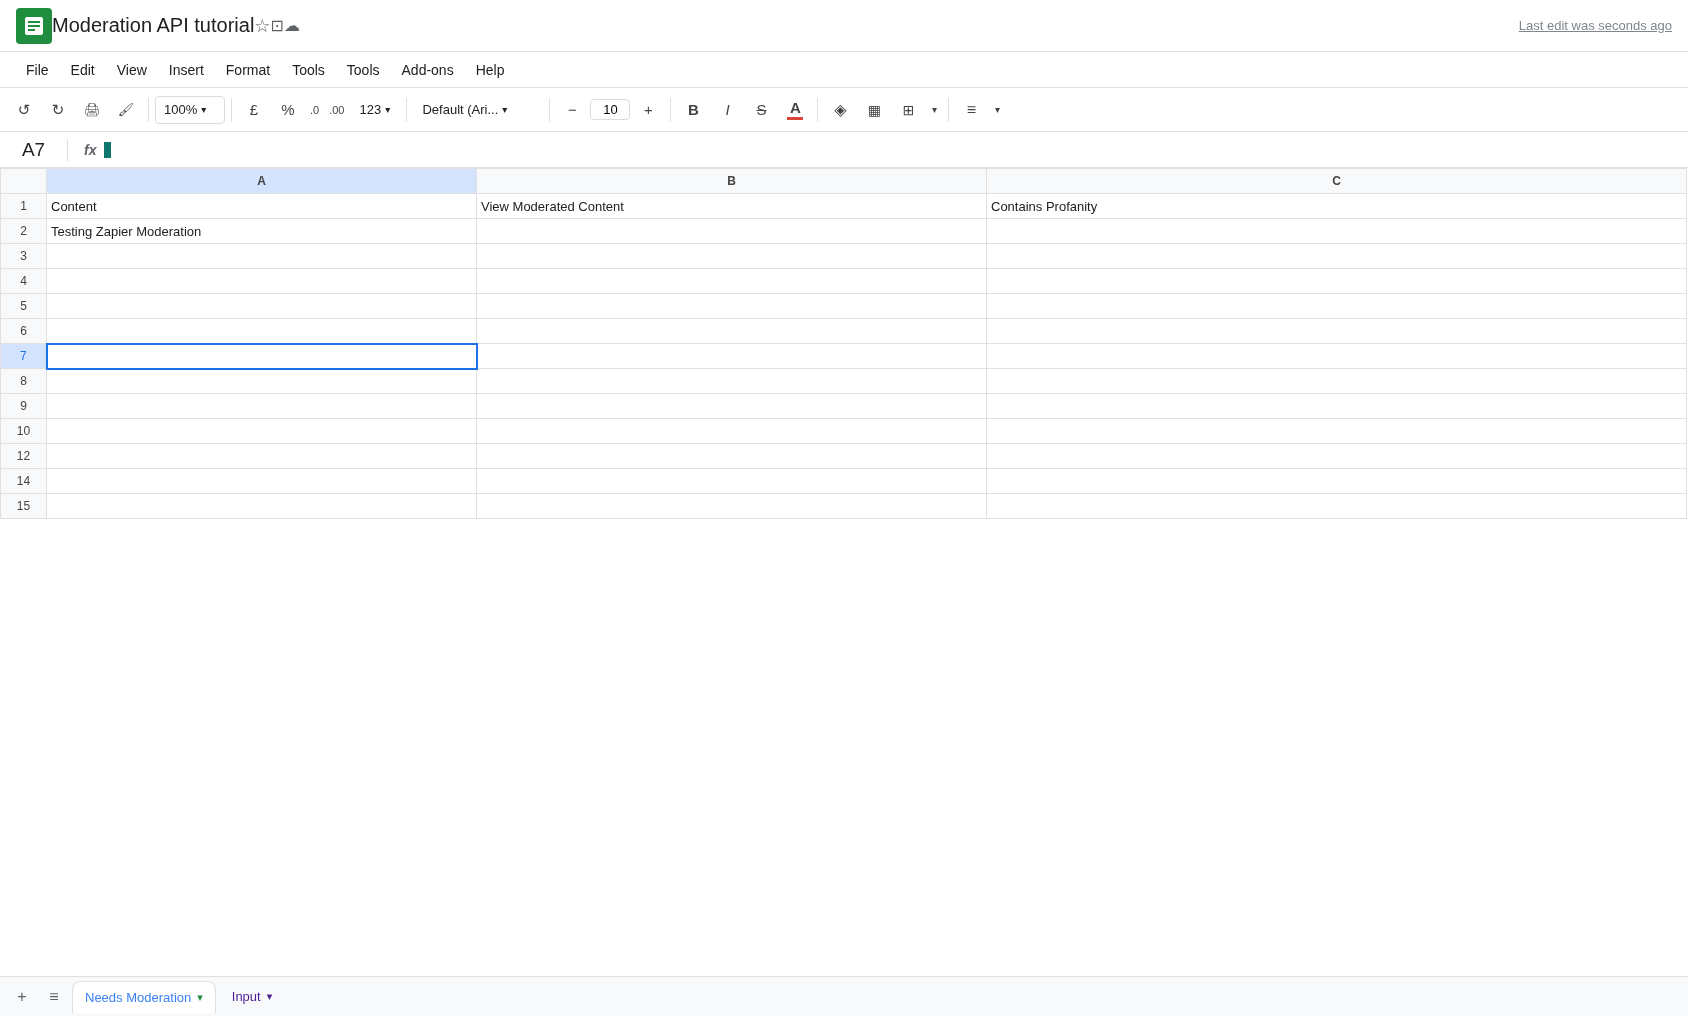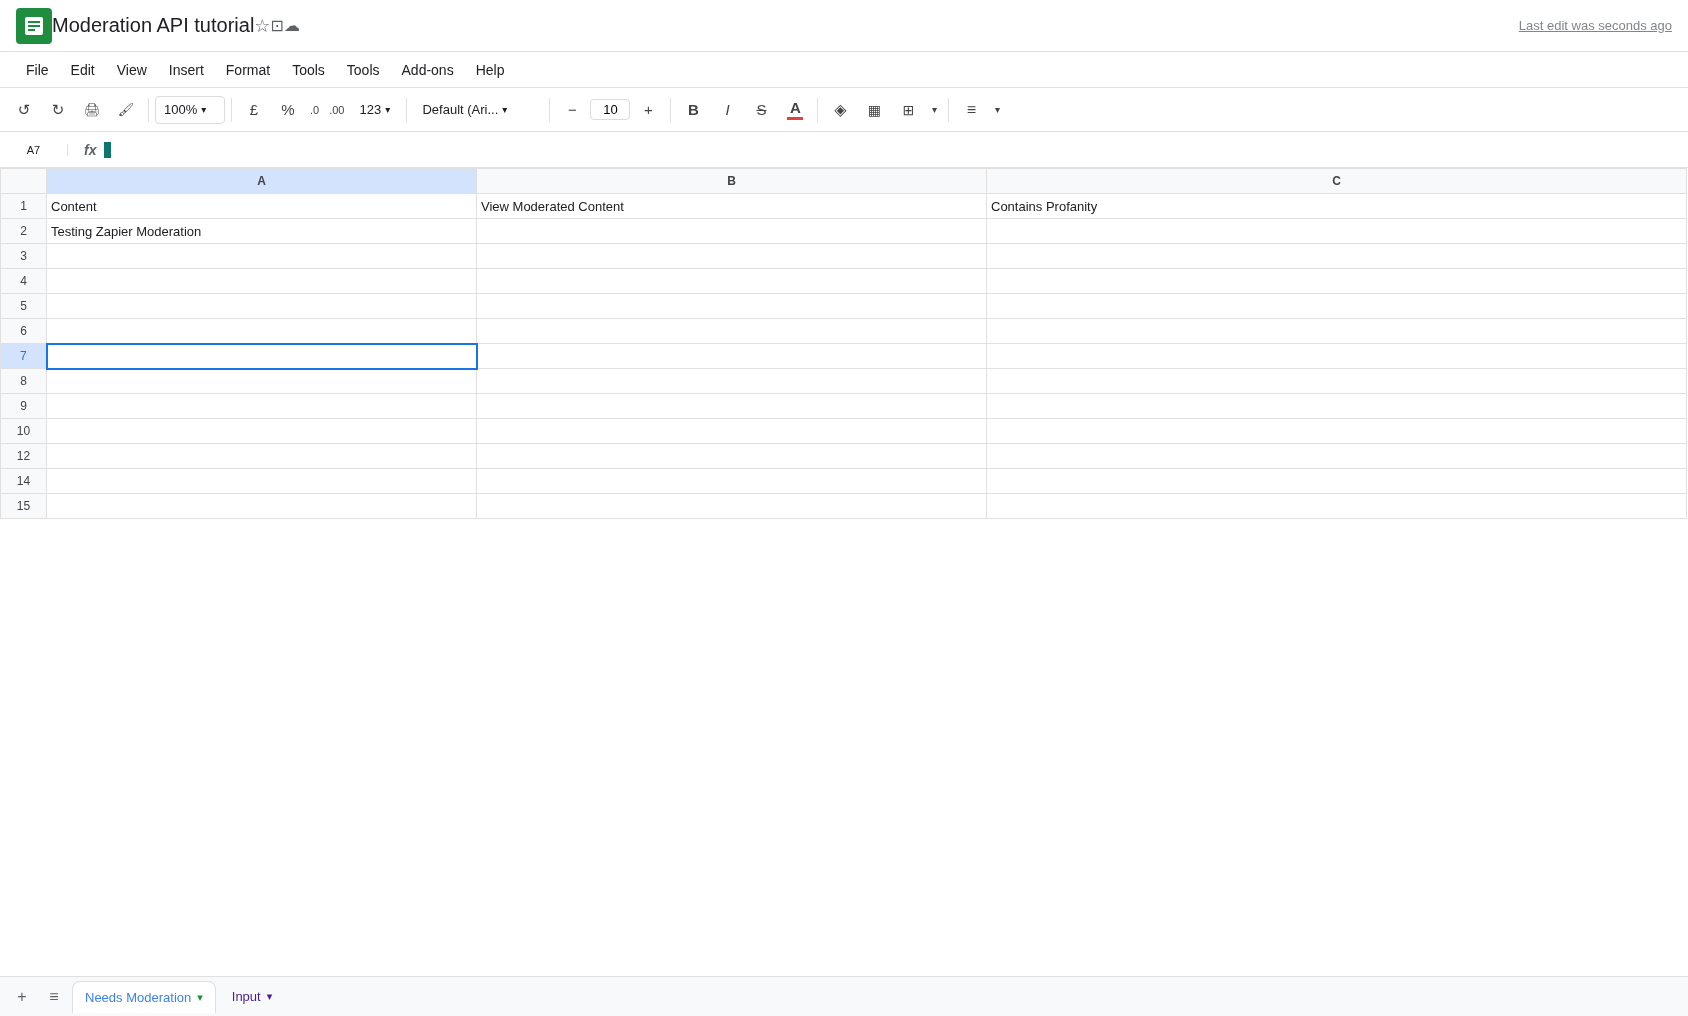--- a/index.html
+++ b/index.html
@@ -113,21 +113,21 @@
     #formula-bar {
       display: flex;
       align-items: center;
       height: 36px;
       border-bottom: 1px solid #e0e0e0;
       padding: 0 8px;
       gap: 8px;
     }
     #cell-ref {
       width: 60px;
-      font-size: 11px;
+      font-size: 19px;
       color: #202124;
       text-align: center;
       border-right: 1px solid #e0e0e0;
       padding-right: 8px;
     }
     #formula-fx {
       color: #5f6368;
       font-size: 14px;
       font-style: italic;
       font-weight: bold;

